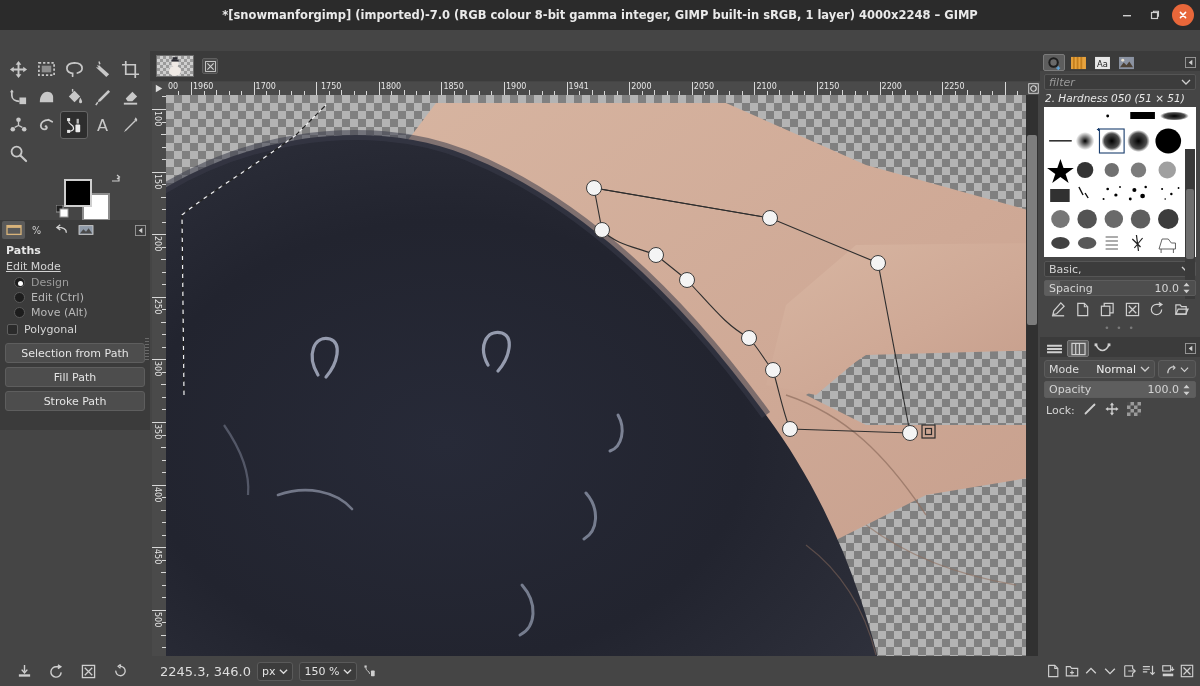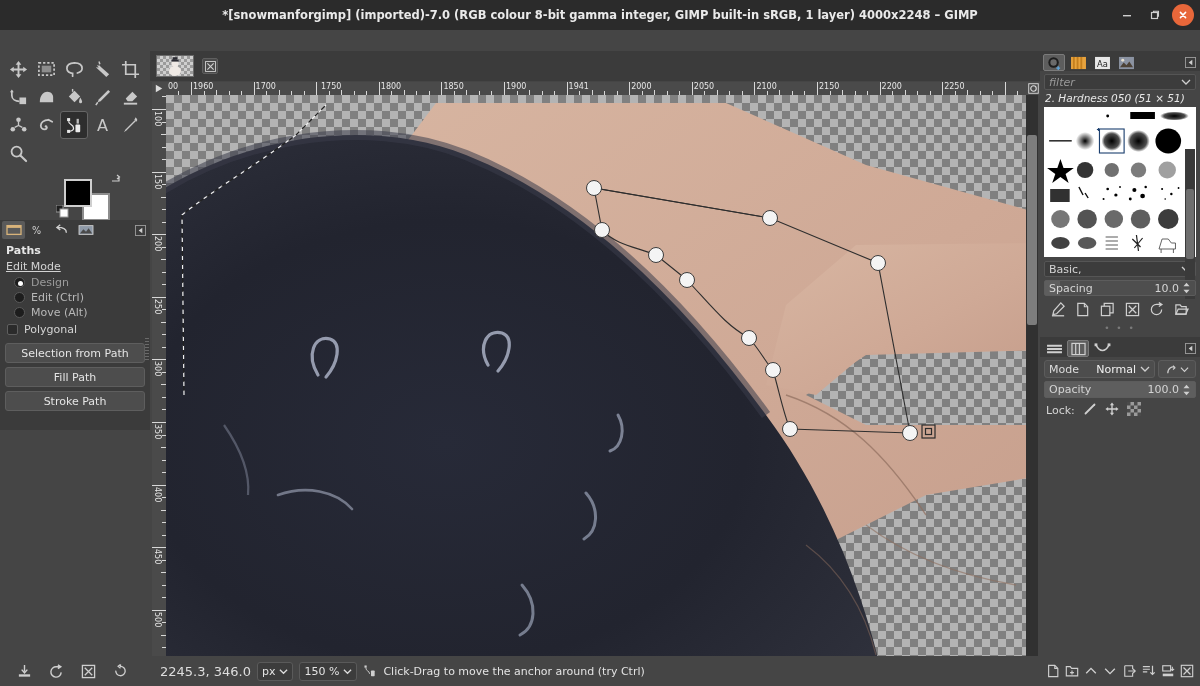--- a/index.html
+++ b/index.html
@@ -703,21 +703,20 @@
           <path d="M1 3 L5 7 L9 3" fill="none" stroke="#dcdcdc" stroke-width="1.4"></path>
         </svg>
     </div>
     <div style="width:14px;height:14px;display:flex;align-items:center;justify-content:center;">
       <svg width="13" height="13" viewBox="0 0 14 14">
           <rect x="0.5" y="0.5" width="2.4" height="2.4" fill="#cfcfcf"></rect>
           <path d="M2 3 C2 7 6 6 6 9.5" fill="none" stroke="#cfcfcf" stroke-width="1"></path>
           <rect x="7.5" y="6" width="4" height="6" rx="0.8" fill="#cfcfcf"></rect>
         </svg>
     </div>
-    <div class="statusmsg">Click-Drag to move the anchor around (try Ctrl)</div>
   </div>
 
   <div class="rightdock">
 
     <div class="rtabbar">
       <div class="rtab sel">
         <svg width="17" height="14" viewBox="0 0 18 15">
             <circle cx="8" cy="7" r="5.6" fill="#1d1d1d"></circle>
             <circle cx="8" cy="7" r="3.4" fill="#6a6a6a"></circle>
             <path d="M13 11 V15 M11 13 H15" stroke="#5fa8e0" stroke-width="1.3"></path>

